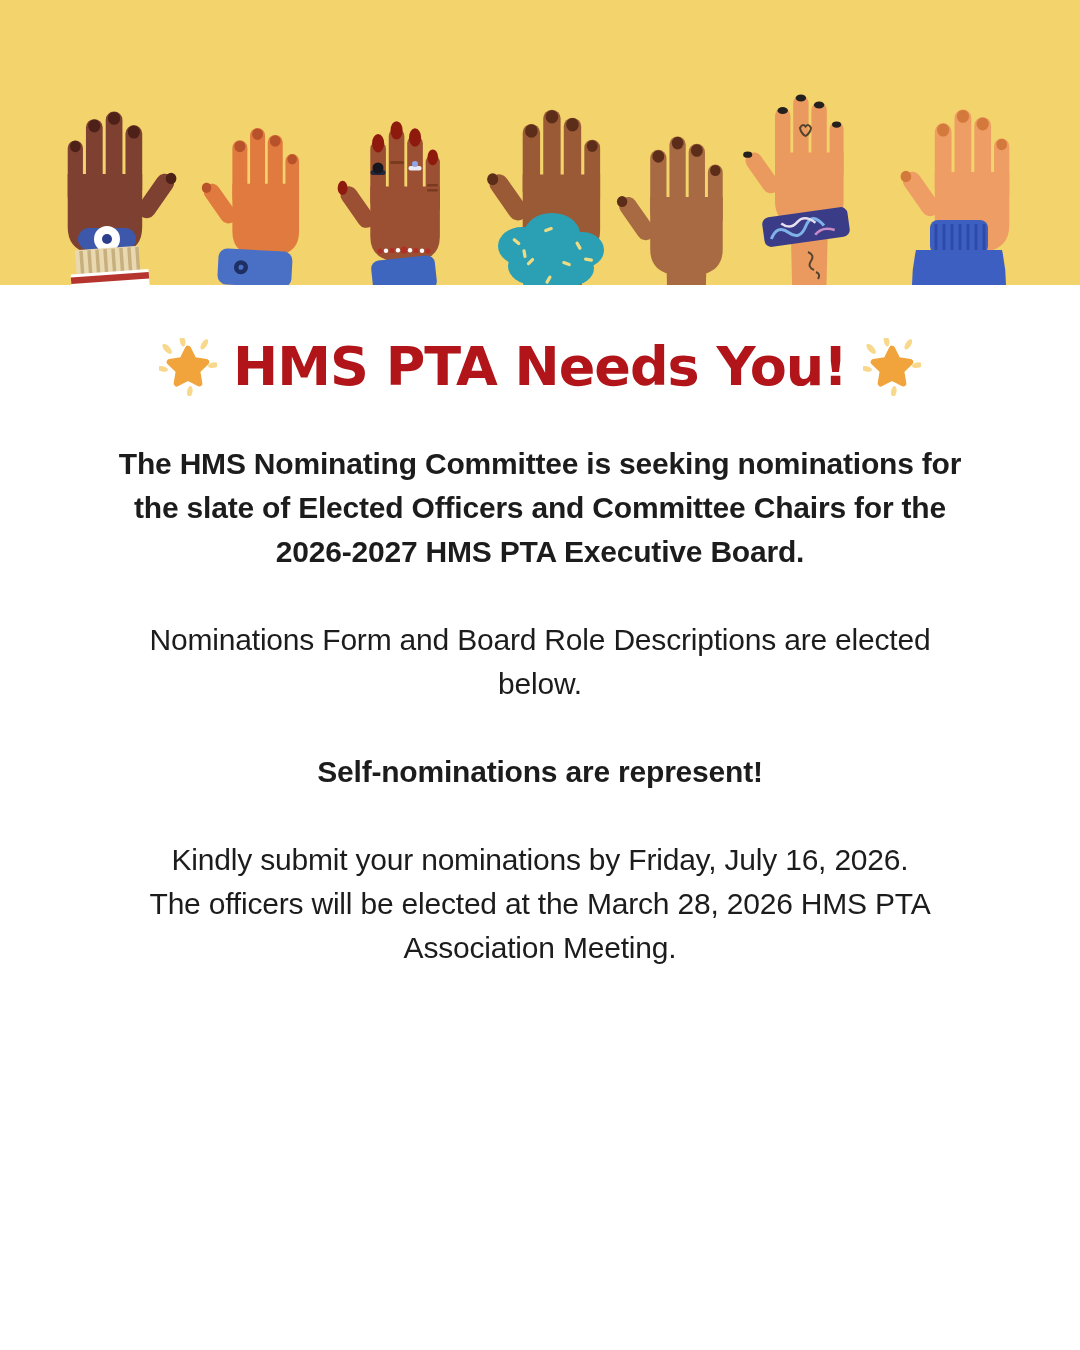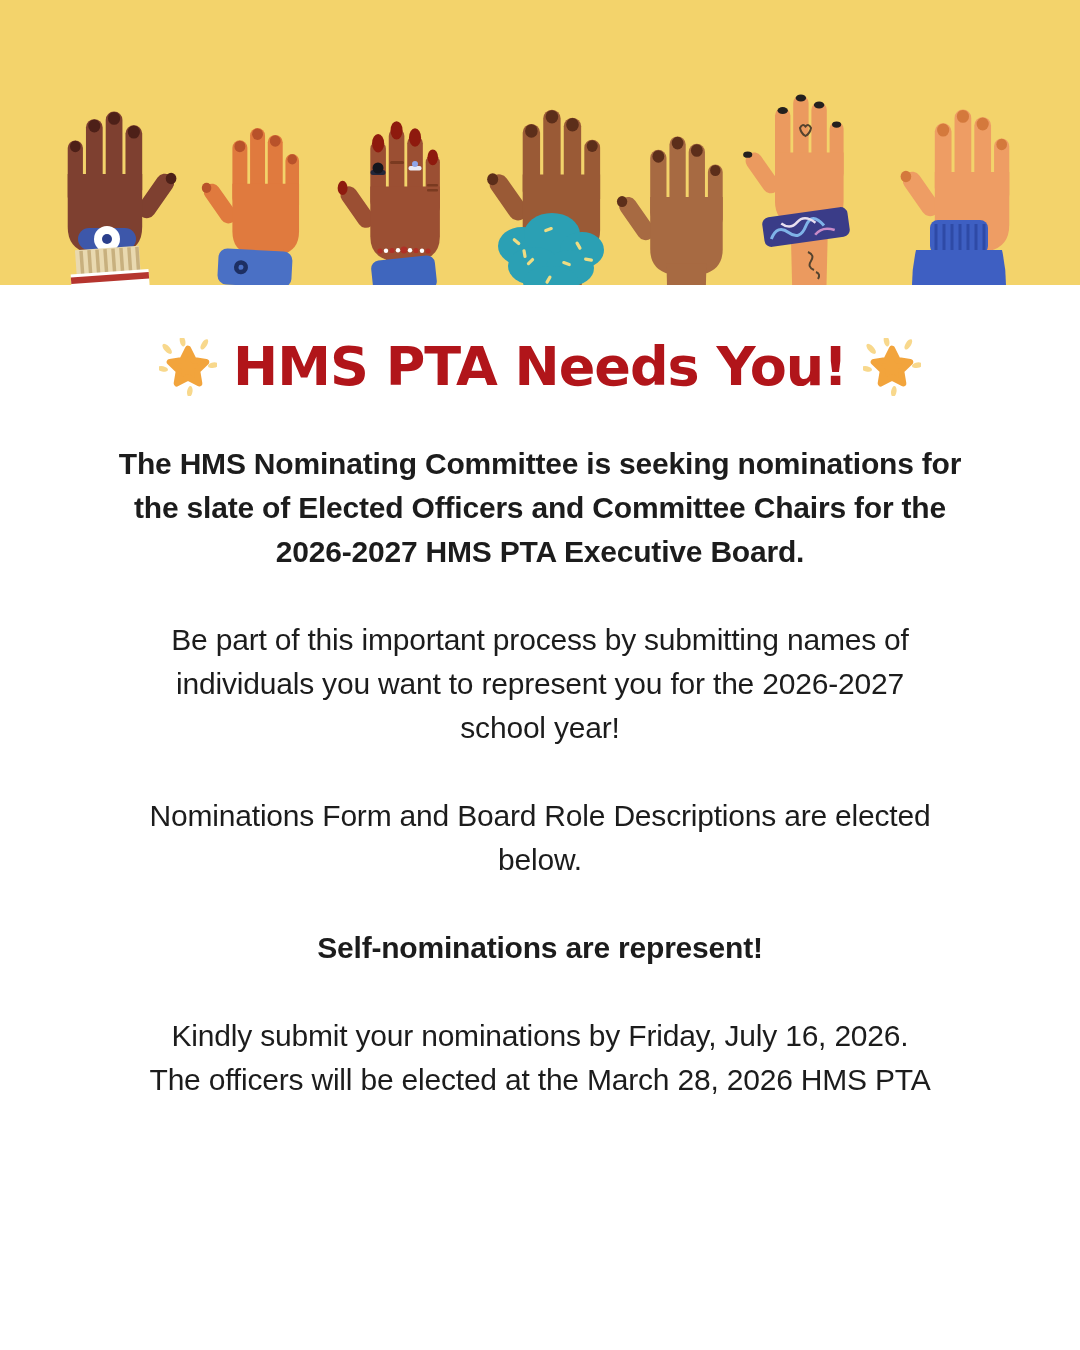--- a/index.html
+++ b/index.html
@@ -222,23 +222,20 @@
       <span>HMS PTA Needs You!</span>
       <svg class="star" viewBox="0 0 64 64">
         <use href="#star-rays" fill="#F8D88C"></use>
         <use href="#star-body" class="star-body" fill="#F2A43C" stroke="#F2A43C"></use>
       </svg>
     </h1>
 
     <p class="para bold">The HMS Nominating Committee is seeking nominations for
 the slate of Elected Officers and Committee Chairs for the
 2026-2027 HMS PTA Executive Board.</p>
-    <p class="para">Be part of this important process by submitting names of
-individuals you want to represent you for the 2026-2027
-school year!</p>
     <p class="para">Nominations Form and Board Role Descriptions are elected
 below.</p>
     <p class="para bold">Self-nominations are represent!</p>
     <p class="para">Kindly submit your nominations by Friday, July 16, 2026.
 The officers will be elected at the March 28, 2026 HMS PTA
 Association Meeting.</p>
 
   </div>
 </div>
 

